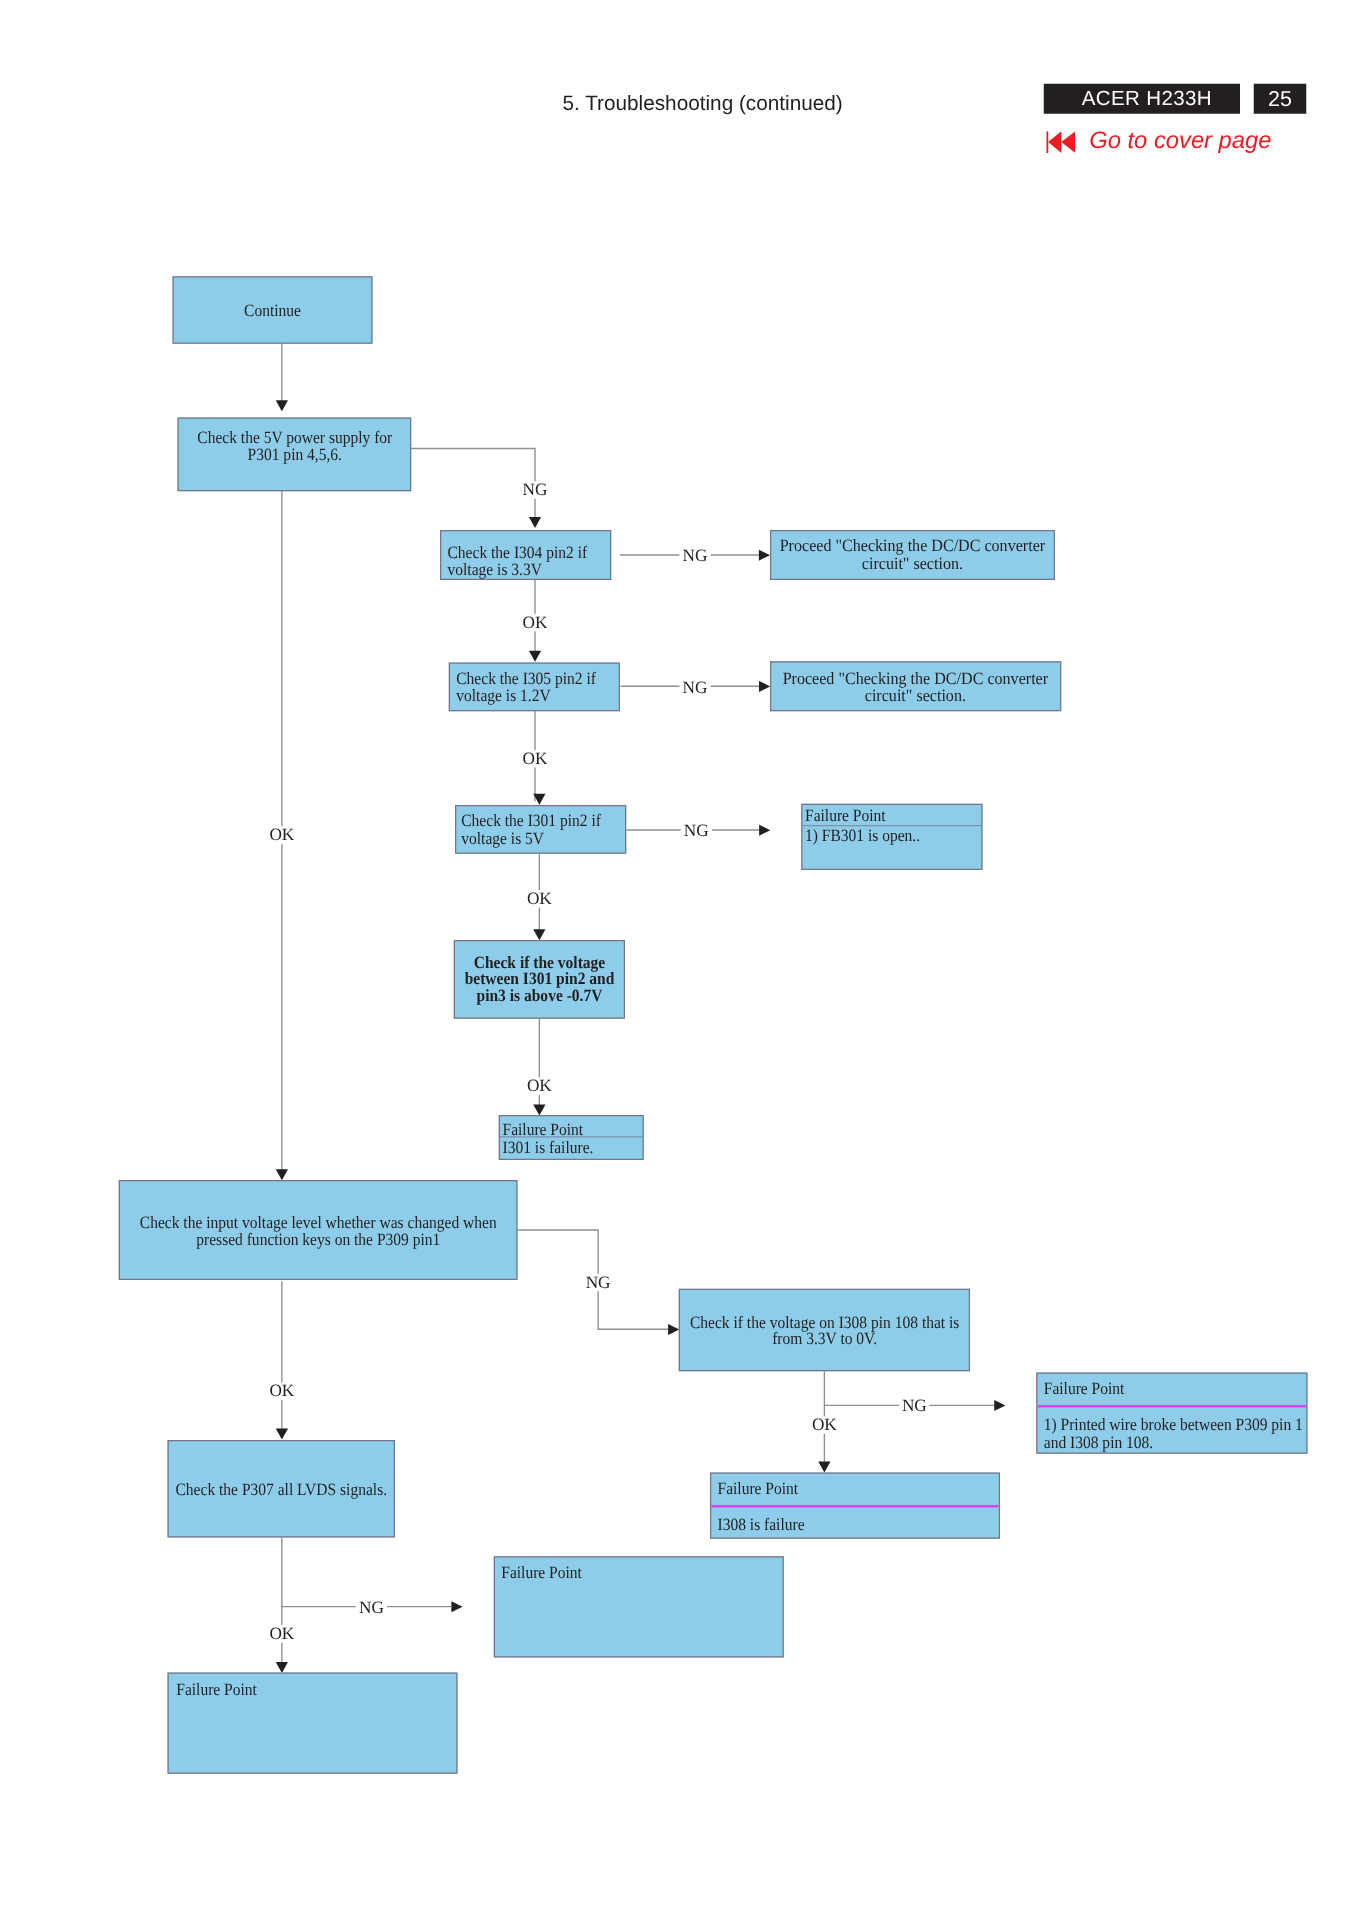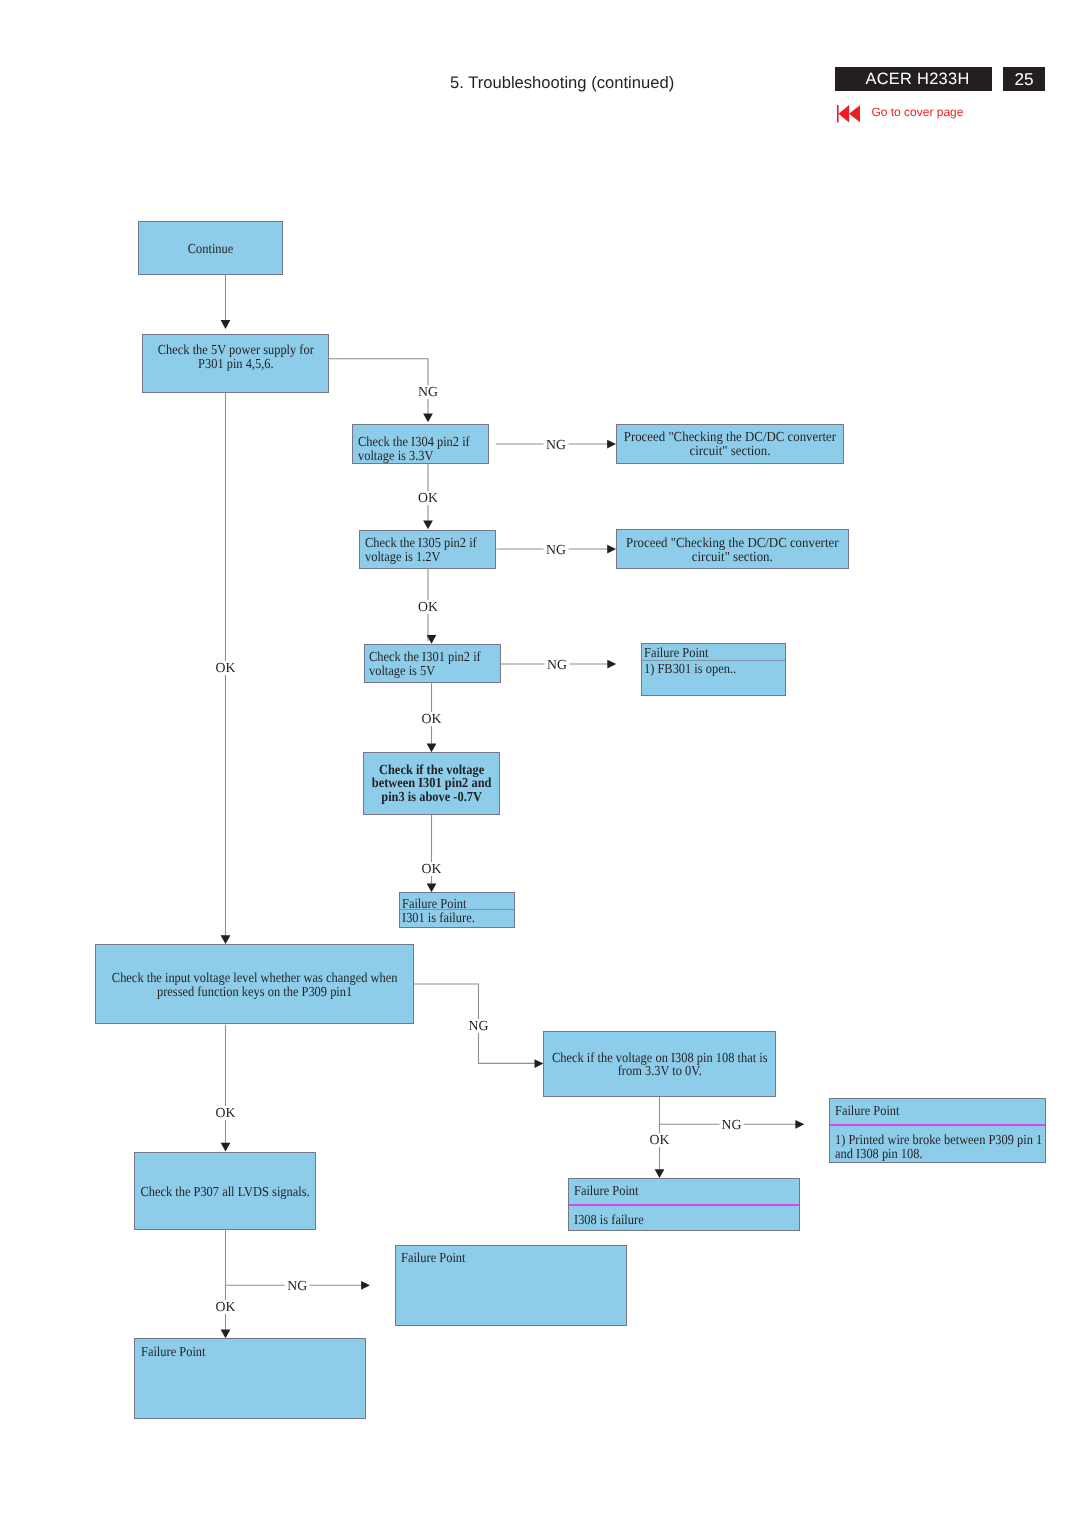--- a/index.html
+++ b/index.html
@@ -14,22 +14,22 @@
       letter-spacing:0px;text-align:left;white-space:nowrap;}
   .model-box{position:absolute;left:835px;top:67px;width:157px;height:24px;
       background:#231f20;display:flex;align-items:center;justify-content:center;}
   .model-box span{font-family:"Liberation Sans",sans-serif;font-size:16.4px;color:#ffffff;
       letter-spacing:.3px;padding-left:8px;}
   .page-box{position:absolute;left:1003px;top:67px;width:42px;height:24px;
       background:#231f20;display:flex;align-items:center;justify-content:center;}
   .page-box span{font-family:"Liberation Sans",sans-serif;font-size:17.2px;color:#ffffff;}
   .cover-link{position:absolute;left:836.6px;top:105.2px;display:flex;align-items:flex-start;}
   .cover-ico{width:23.3px;height:17.4px;display:block;}
-  .cover-txt{font-family:"Liberation Sans",sans-serif;font-size:12px;color:#ed1c24;
-      margin-left:11.5px;white-space:nowrap;line-height:17px;margin-top:-1.5px;}
+  .cover-txt{font-family:"Liberation Sans",sans-serif;font-size:19px;color:#ed1c24;
+      margin-left:11.5px;white-space:nowrap;line-height:17px;margin-top:-1.5px;font-style:italic;}
   .sec-title{position:absolute;left:83.6px;top:141.5px;
       font-family:"Liberation Sans",sans-serif;font-size:17.6px;color:#231f20;
       letter-spacing:0.095px;white-space:nowrap;}
 
   
   #flow{position:absolute;left:0;top:0;}
   .bx{position:absolute;background:#8ecdea;border:1px solid #75758c;box-sizing:border-box;
       display:flex;justify-content:center;}
   .bx p{margin:0;padding:0;text-align:center;font-family:"Liberation Serif",serif;
       font-size:13.8px;line-height:13.9px;color:#231f20;
@@ -137,21 +137,21 @@
       <div class="lbl" style="left: 557px; top: 665.1px; transform: translate(-50%, -50%);">NG</div>
       <div class="lbl" style="left: 478.5px; top: 1025.6px; transform: translate(-50%, -50%);">NG</div>
       <div class="lbl" style="left: 225.5px; top: 1112.6px; transform: translate(-50%, -50%);">OK</div>
       <div class="lbl" style="left: 731.5px; top: 1125.1px; transform: translate(-50%, -50%);">NG</div>
       <div class="lbl" style="left: 659.5px; top: 1139.6px; transform: translate(-50%, -50%);">OK</div>
       <div class="lbl" style="left: 297.2px; top: 1285.7px; transform: translate(-50%, -50%);">NG</div>
       <div class="lbl" style="left: 225.5px; top: 1306.6px; transform: translate(-50%, -50%);">OK</div>
     </div>
 
   <div id="boxes">
-      <div class="bx" style="left: 138.3px; top: 221.3px; width: 145px; height: 53.5px; padding-top: 19.8px; padding-left: 0px;">
+      <div class="bx" style="left: 138.3px; top: 221.3px; width: 160px; height: 53.5px; padding-top: 19.8px; padding-left: 0px;">
         <p>Continue</p>
       </div>
       <div class="bx" style="left: 131.5px; top: 334px; width: 187.7px; height: 58.5px; padding-top: 8.3px; padding-left: 0px; margin-left: 10px;">
         <p>Check the 5V power supply for<br>P301 pin 4,5,6.</p>
       </div>
       <div class="bx left" style="left: 352px; top: 424.3px; width: 136.5px; height: 40px; padding-top: 5px; padding-left: 5.2px; align-items: flex-end;">
         <p>Check the I304 pin2 if<br>voltage is 3.3V</p>
       </div>
       <div class="bx" style="left: 616px; top: 424px; width: 228px; height: 40px; padding-top: 5.1px; padding-left: 0px;">
         <p style="transform: scaleX(0.932);">Proceed "Checking the DC/DC converter<br>circuit" section.</p>

